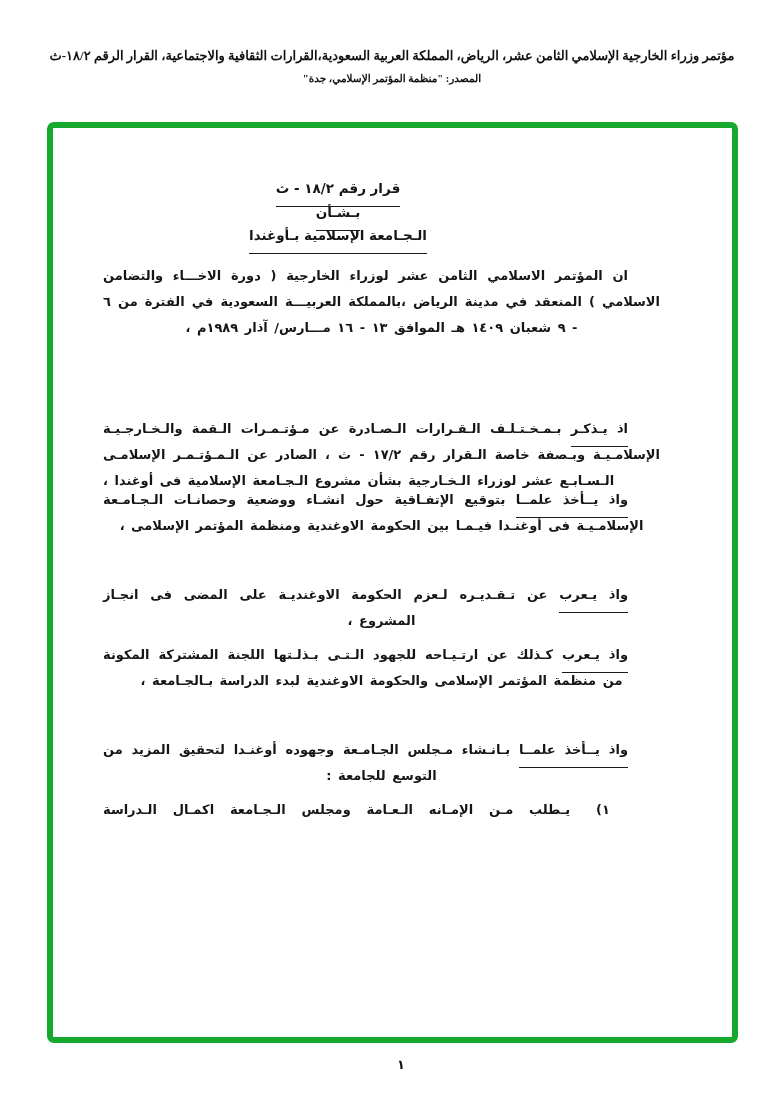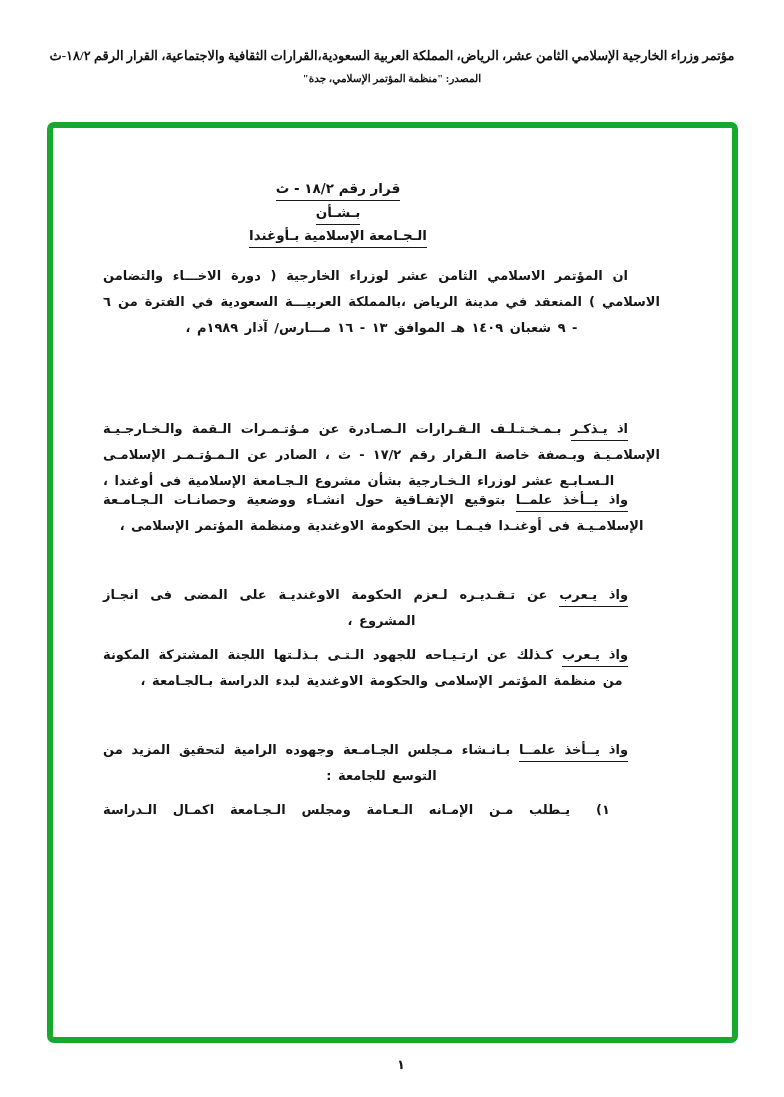--- a/index.html
+++ b/index.html
@@ -45,21 +45,21 @@
     width: 218px;
     direction: rtl;
     text-align: center;
     font-size: 13.5px;
     font-weight: bold;
     color: #161616;
     line-height: 23.5px;
   }
   .u {
     border-bottom: 1.5px solid #1a1a1a;
-    padding-bottom: 4px;
+    padding-bottom: 10px;
   }
   .para {
     position: absolute;
     right: 72px;
     width: 557px;
     margin: 0;
     direction: rtl;
     text-align: justify;
     text-align-last: center;
     text-indent: 32px;
@@ -135,21 +135,21 @@
     <span>عن تـقـديـره لـعزم الحكومة الاوغنديـة على المضى فى انجـاز المشروع ،</span>
   </p>
 
   <p class="para" style="top:514px">
     <span class="u lead">واذ يـعرب</span>
     <span>كـذلك عن ارتـيـاحه للجهود الـتـى بـذلـتها اللجنة المشتركة المكونة من منظمة المؤتمر الإسلامى والحكومة الاوغندية لبدء الدراسة بـالجـامعة ،</span>
   </p>
 
   <p class="para" style="top:609px">
     <span class="u lead">واذ يــأخذ علمــا</span>
-    <span>بـانـشاء مـجلس الجـامـعة وجهوده الرامية لتحقيق المزيد من التوسع للجامعة :</span>
+    <span>بـانـشاء مـجلس الجـامـعة وجهوده أوغنـدا لتحقيق المزيد من التوسع للجامعة :</span>
   </p>
 
   <div class="item-row">
     <span class="num">١)</span>
     <span class="itext">يـطلب مـن الإمـانه الـعـامة ومجلس الـجـامعة اكمـال الـدراسة</span>
   </div>
 
 </div>
 
 <div class="pagenum">١</div>

